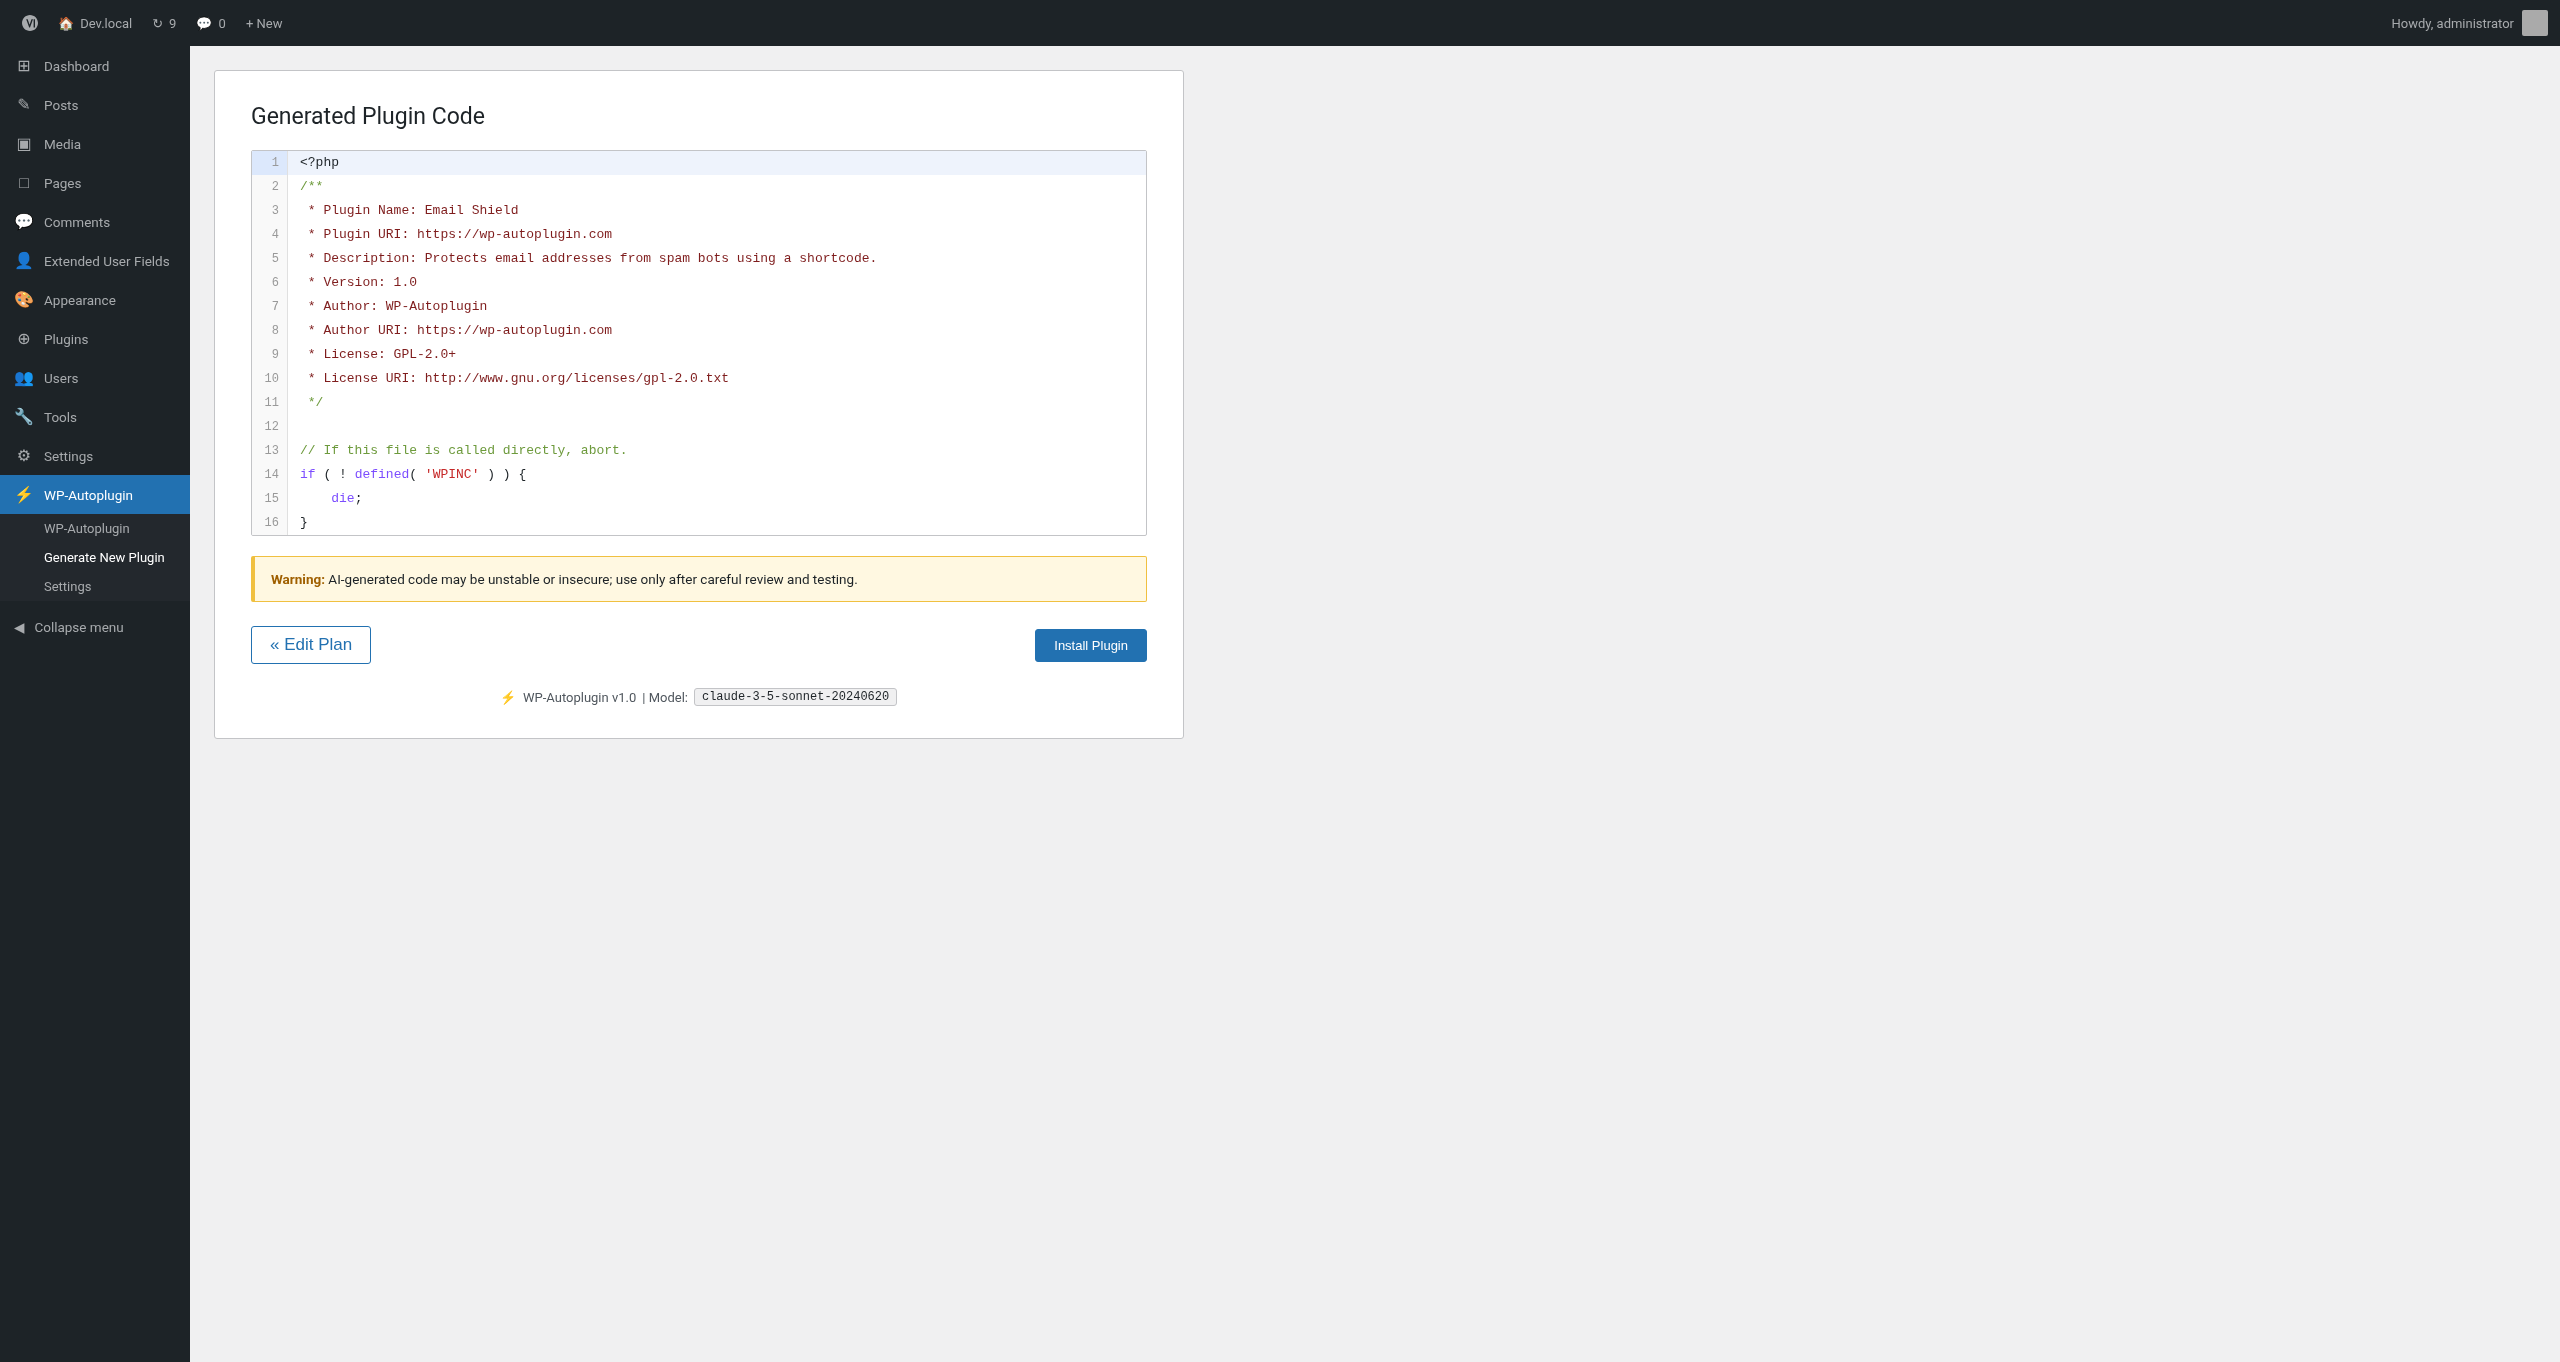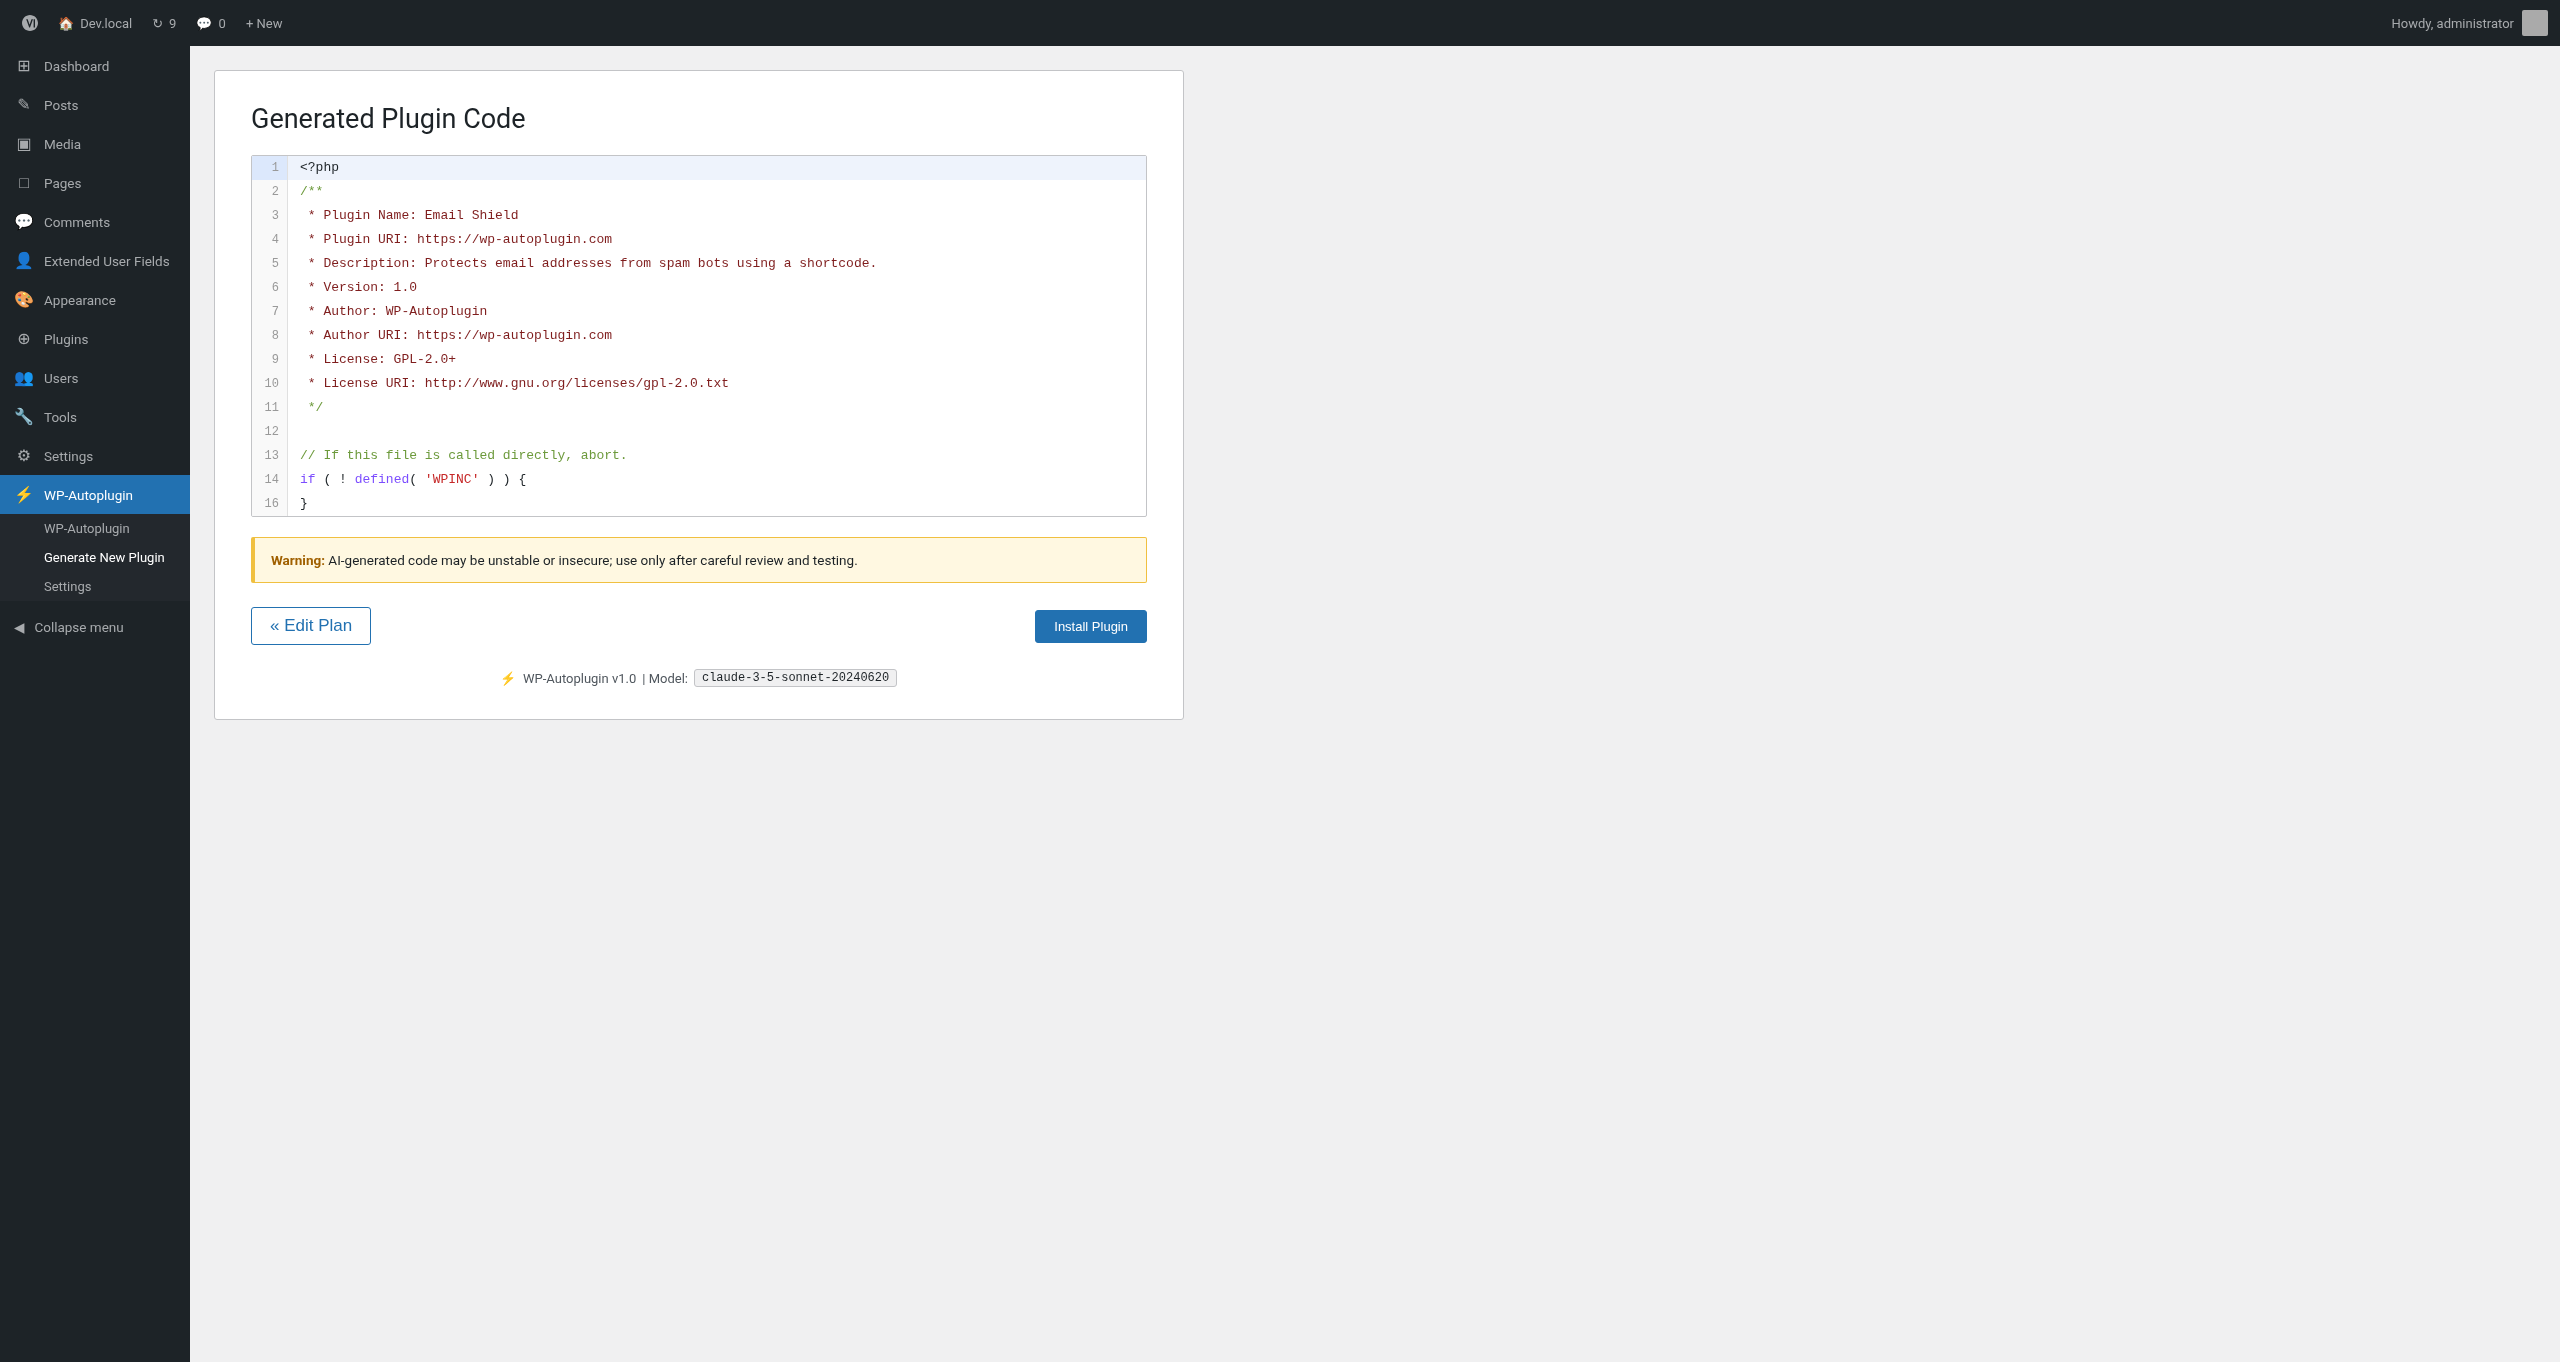--- a/index.html
+++ b/index.html
@@ -102,21 +102,21 @@
 
     .content-card {
       background: #fff;
       border: 1px solid #c3c4c7;
       border-radius: 3px;
       padding: 32px 36px;
       max-width: 970px;
     }
 
     .page-title {
-      font-size: 27px;
+      font-size: 23px;
       font-weight: 400;
       color: #1d2327;
       margin-bottom: 20px;
     }
 
     .description-text {
       font-size: 14px;
       color: #1d2327;
       margin-bottom: 16px;
     }
@@ -385,20 +385,24 @@
         </div>
         <div class="code-line">
           <span class="line-number">13</span>
           <span class="code-content line-comment">// If this file is called directly, abort.</span>
         </div>
         <div class="code-line">
           <span class="line-number">14</span>
           <span class="code-content"><span class="keyword">if</span><span class="plain"> ( ! </span><span class="keyword">defined</span><span class="plain">( </span><span class="string">'WPINC'</span><span class="plain"> ) ) {</span></span>
         </div>
         <div class="code-line">
+          <span class="line-number">15</span>
+          <span class="code-content"><span class="plain">    </span><span class="keyword">die</span><span class="plain">;</span></span>
+        </div>
+        <div class="code-line">
           <span class="line-number">16</span>
           <span class="code-content plain">}</span>
         </div>
 
       </div>
 
       <div class="warning-box">
         <strong>Warning:</strong><span> AI-generated code may be unstable or insecure; use only after careful review and testing.</span>
       </div>
 

